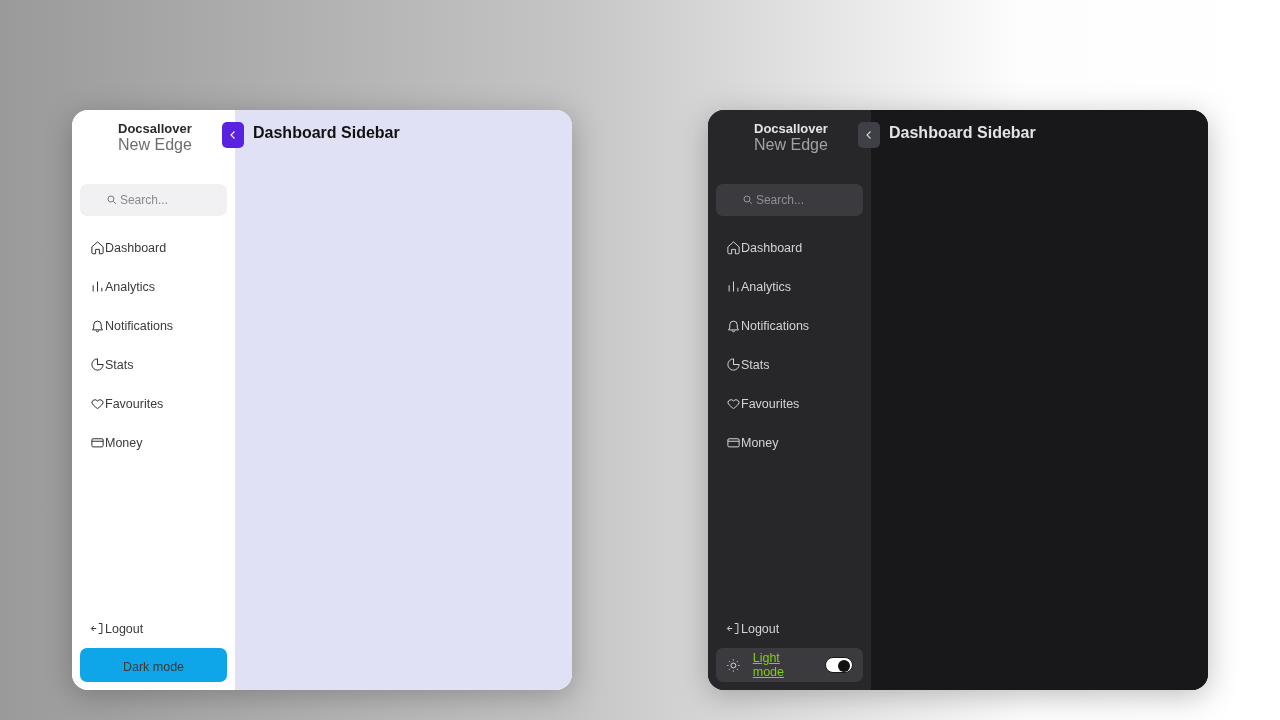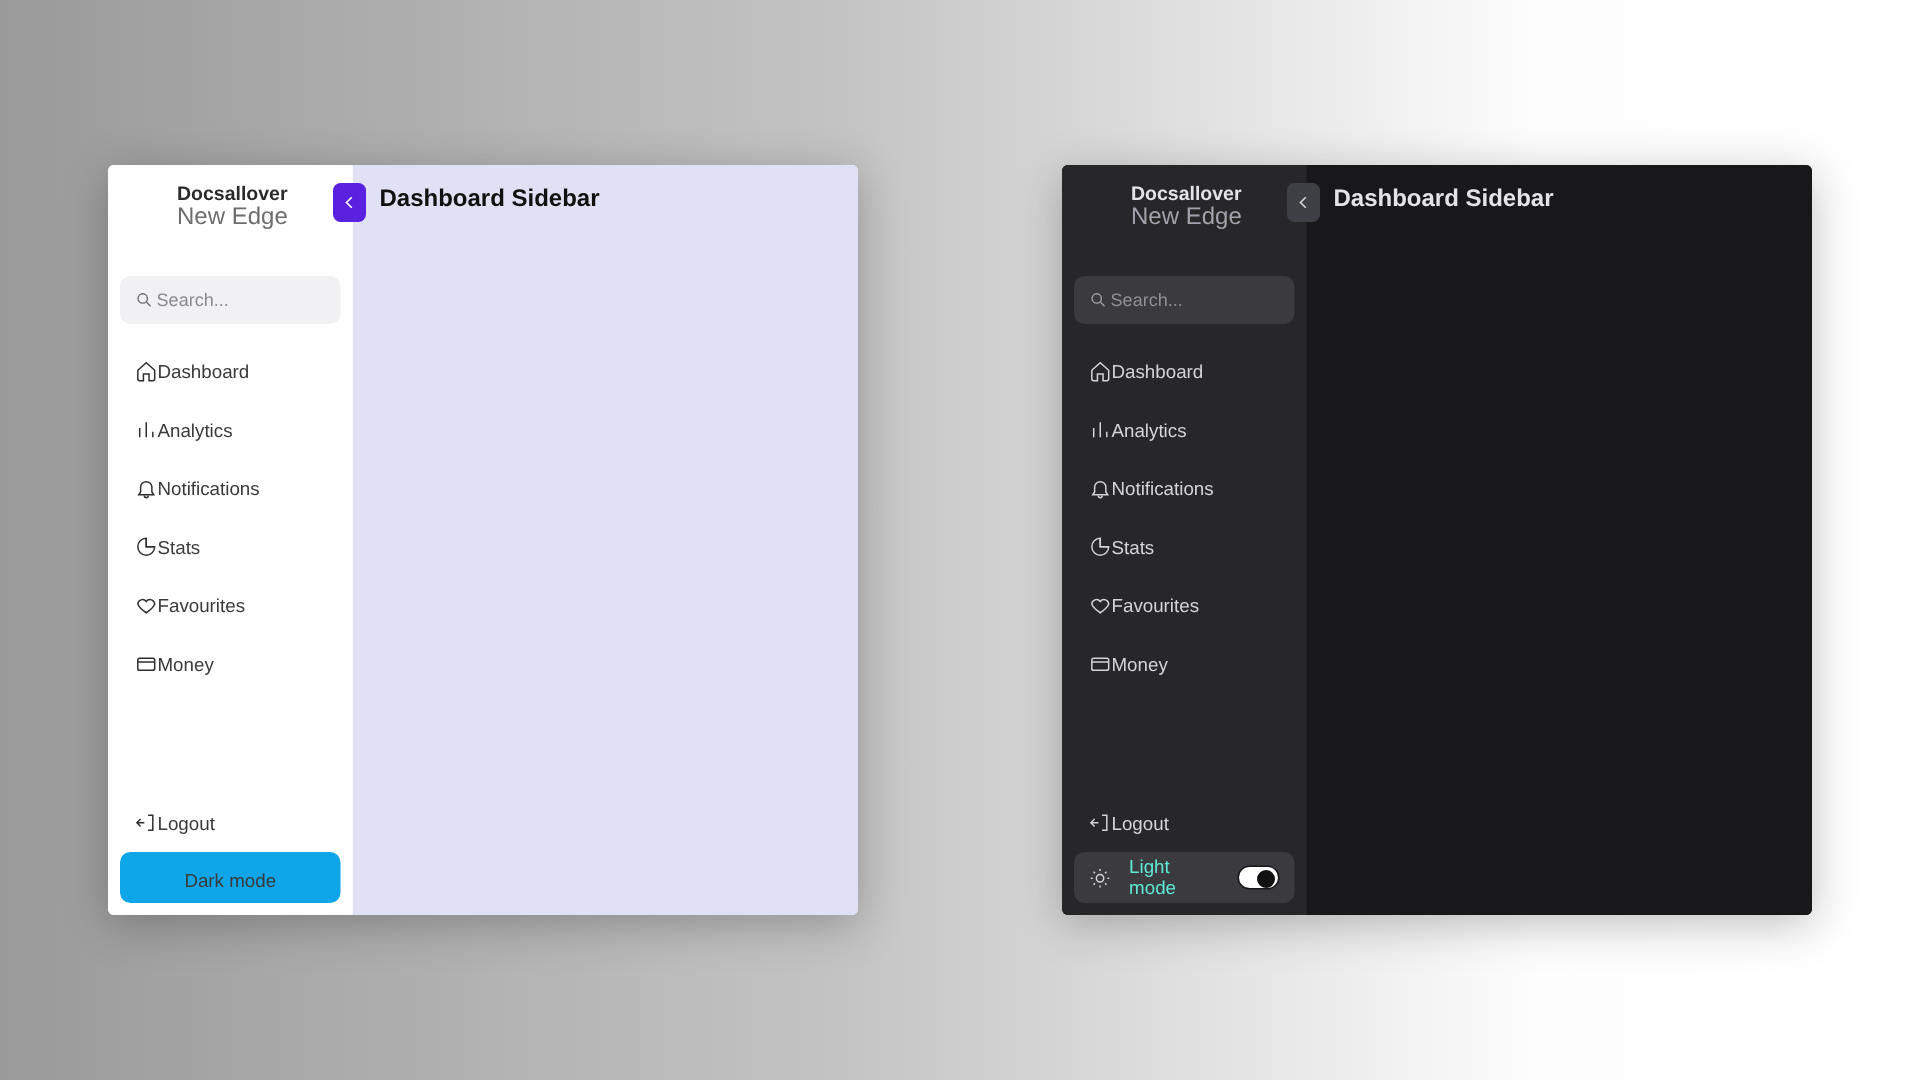--- a/index.html
+++ b/index.html
@@ -6,22 +6,22 @@
   body {
     width: 1280px;
     height: 720px;
     background: linear-gradient(to right, #9a9a9a 0%, #c5c5c5 45%, #fdfdfd 80%, #ffffff 100%);
     position: relative;
     overflow: hidden;
   }
   .panel {
     position: absolute;
     width: 500px;
-    height: 500px;
-    border-radius: 4px;
+    height: 580px;
+    border-radius: 16px;
     box-shadow: 0 6px 30px rgba(0,0,0,0.25);
     display: flex;
     overflow: hidden;
   }
   .panel.light { top: 110px; left: 72px; background: #ffffff; }
   .panel.dark  { top: 110px; left: 708px; background: #18181b; }
 
   .sidebar {
     width: 163px;
     height: 100%;
@@ -80,21 +80,21 @@
   .light .collapse-btn svg path { stroke: #ffffff; }
   .dark  .collapse-btn svg path { stroke: #d4d4d8; }
 
   
   .search {
     margin-top: 26px;
     height: 32px;
     border-radius: 7px;
     display: flex;
     align-items: center;
-    padding: 0 10px;
+    padding: 0 26px;
     gap: 2px;
   }
   .light .search { background: #f1f1f4; }
   .dark  .search { background: #3a3a3f; }
   .search .si { width: 14px; height: 14px; }
   .light .search .si path, .light .search .si circle { stroke: #6b6b6b; }
   .dark  .search .si path, .dark  .search .si circle { stroke: #a1a1aa; }
   .search input {
     border: none; outline: none; background: transparent;
     font-size: 12px; width: 100%;
@@ -131,21 +131,21 @@
   .mode-row {
     height: 34px;
     display: flex;
     align-items: center;
     gap: 12px;
     padding: 0 10px;
     border-radius: 7px;
     font-size: 12.5px;
   }
   .light .mode-row { background: #0ea5e9; color: #3a3a3a; flex-direction: column; }
-  .dark  .mode-row { background: #3a3a3f; color: #5eead4; }
+  .dark  .mode-row { background: #3a3a3f; color: #84cc16; text-decoration: underline; }
   .mode-row svg { width:15px; height:15px; }
   .light .mode-row svg * { stroke: #2f2f2f; fill:none; stroke-width:1.6; }
   .dark  .mode-row svg * { stroke: #d4d4d8; fill:none; stroke-width:1.6; }
 
   .toggle {
     margin-left: auto;
     width: 28px;
     height: 16px;
     border-radius: 10px;
     position: relative;

